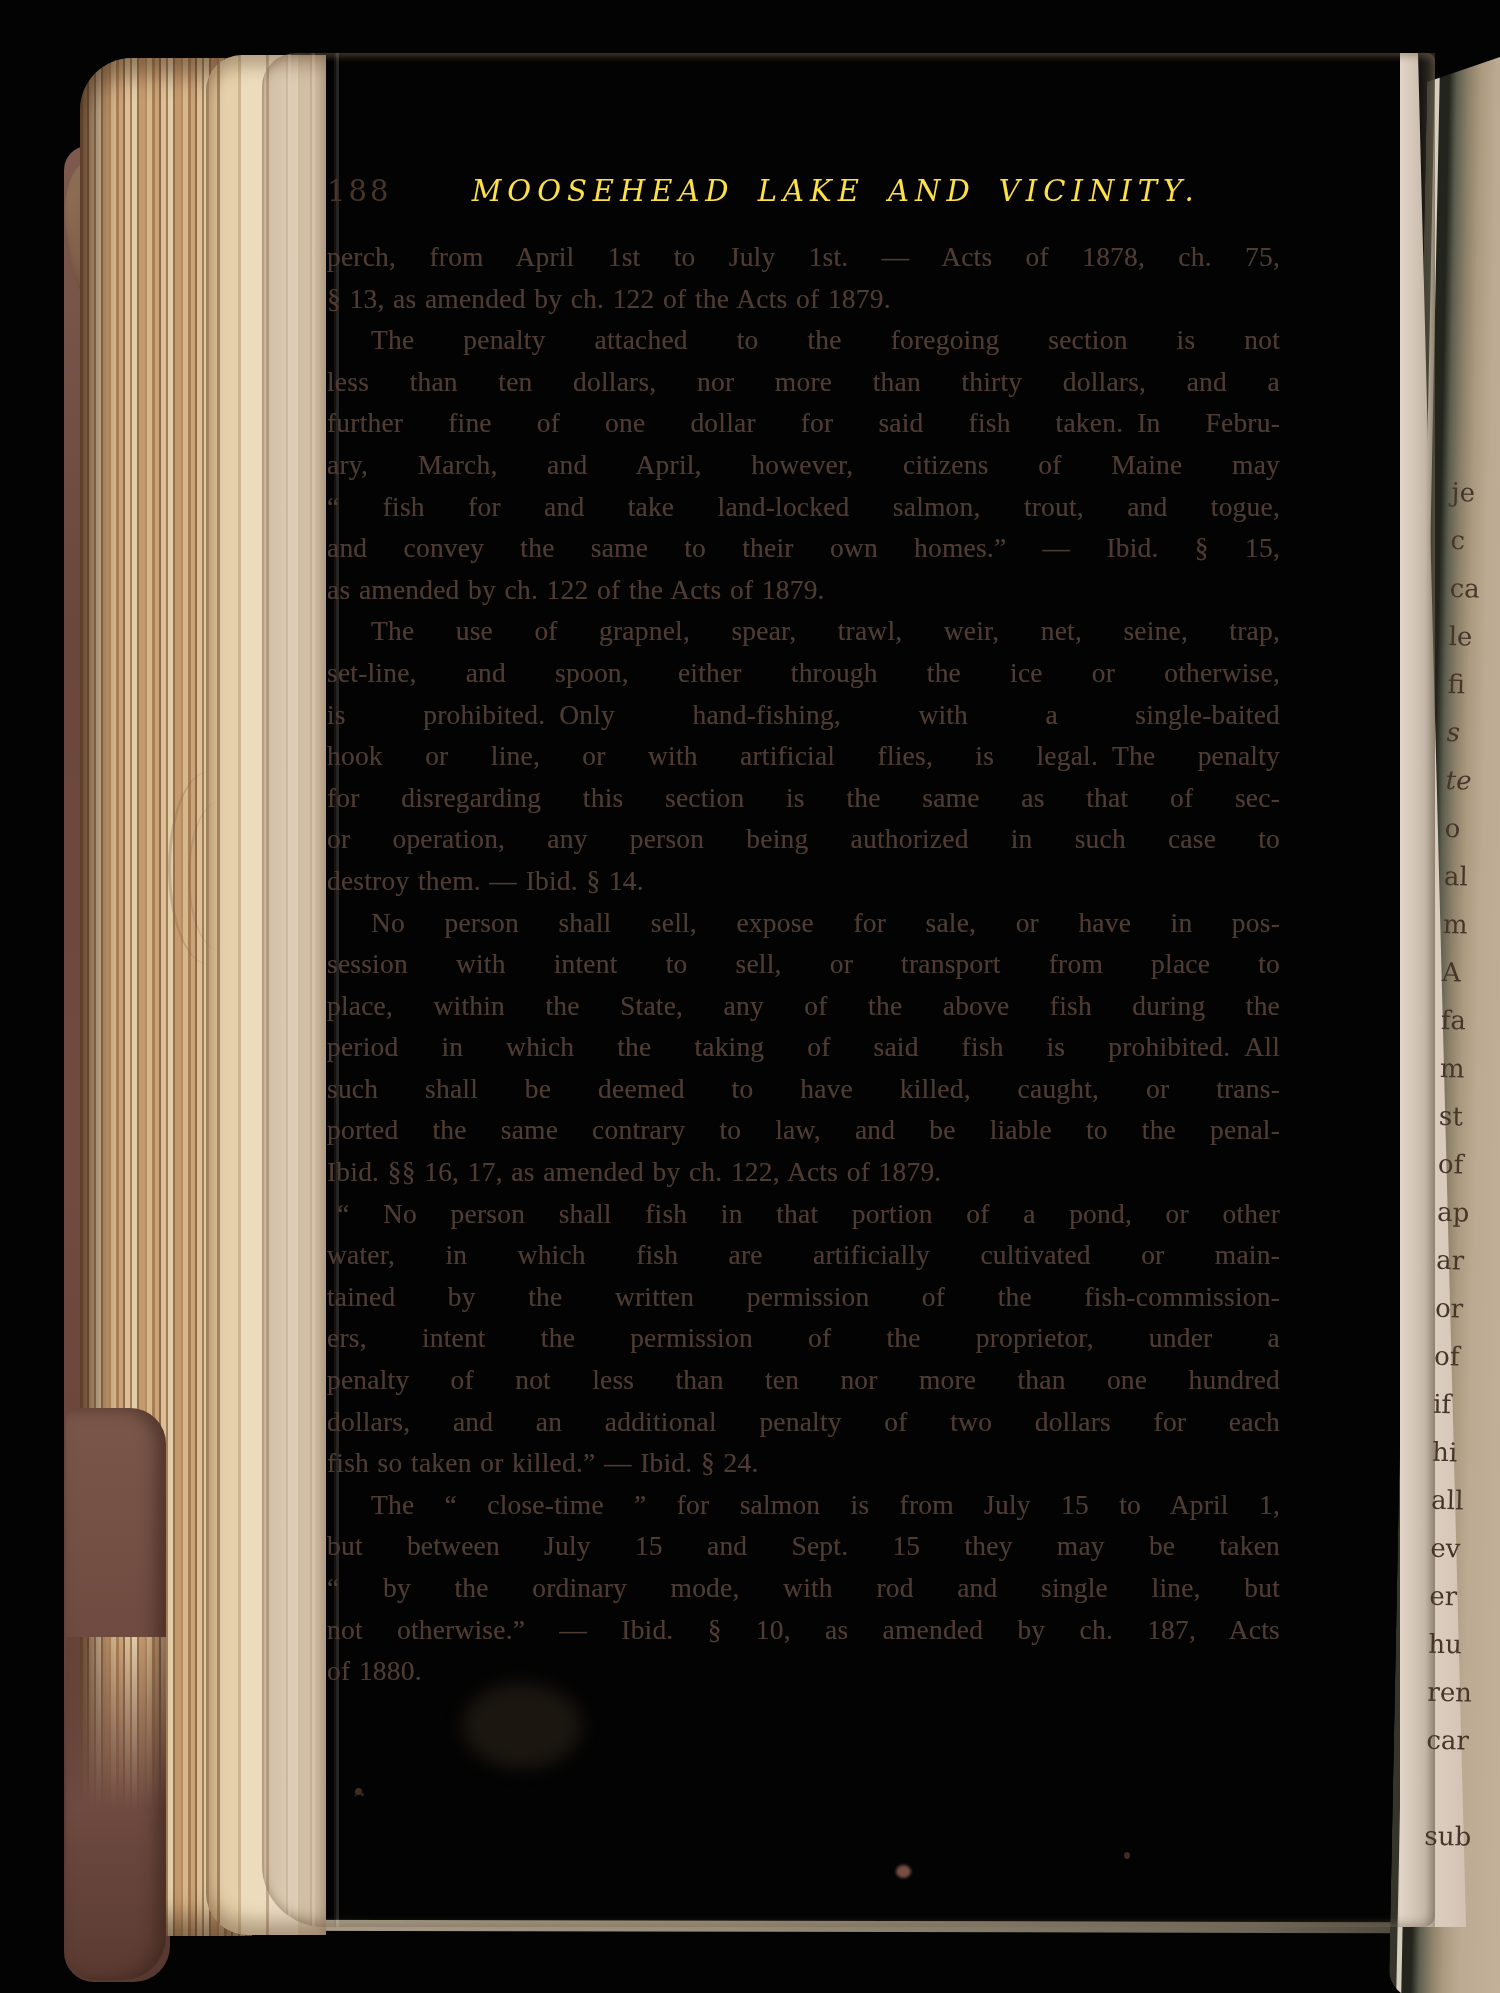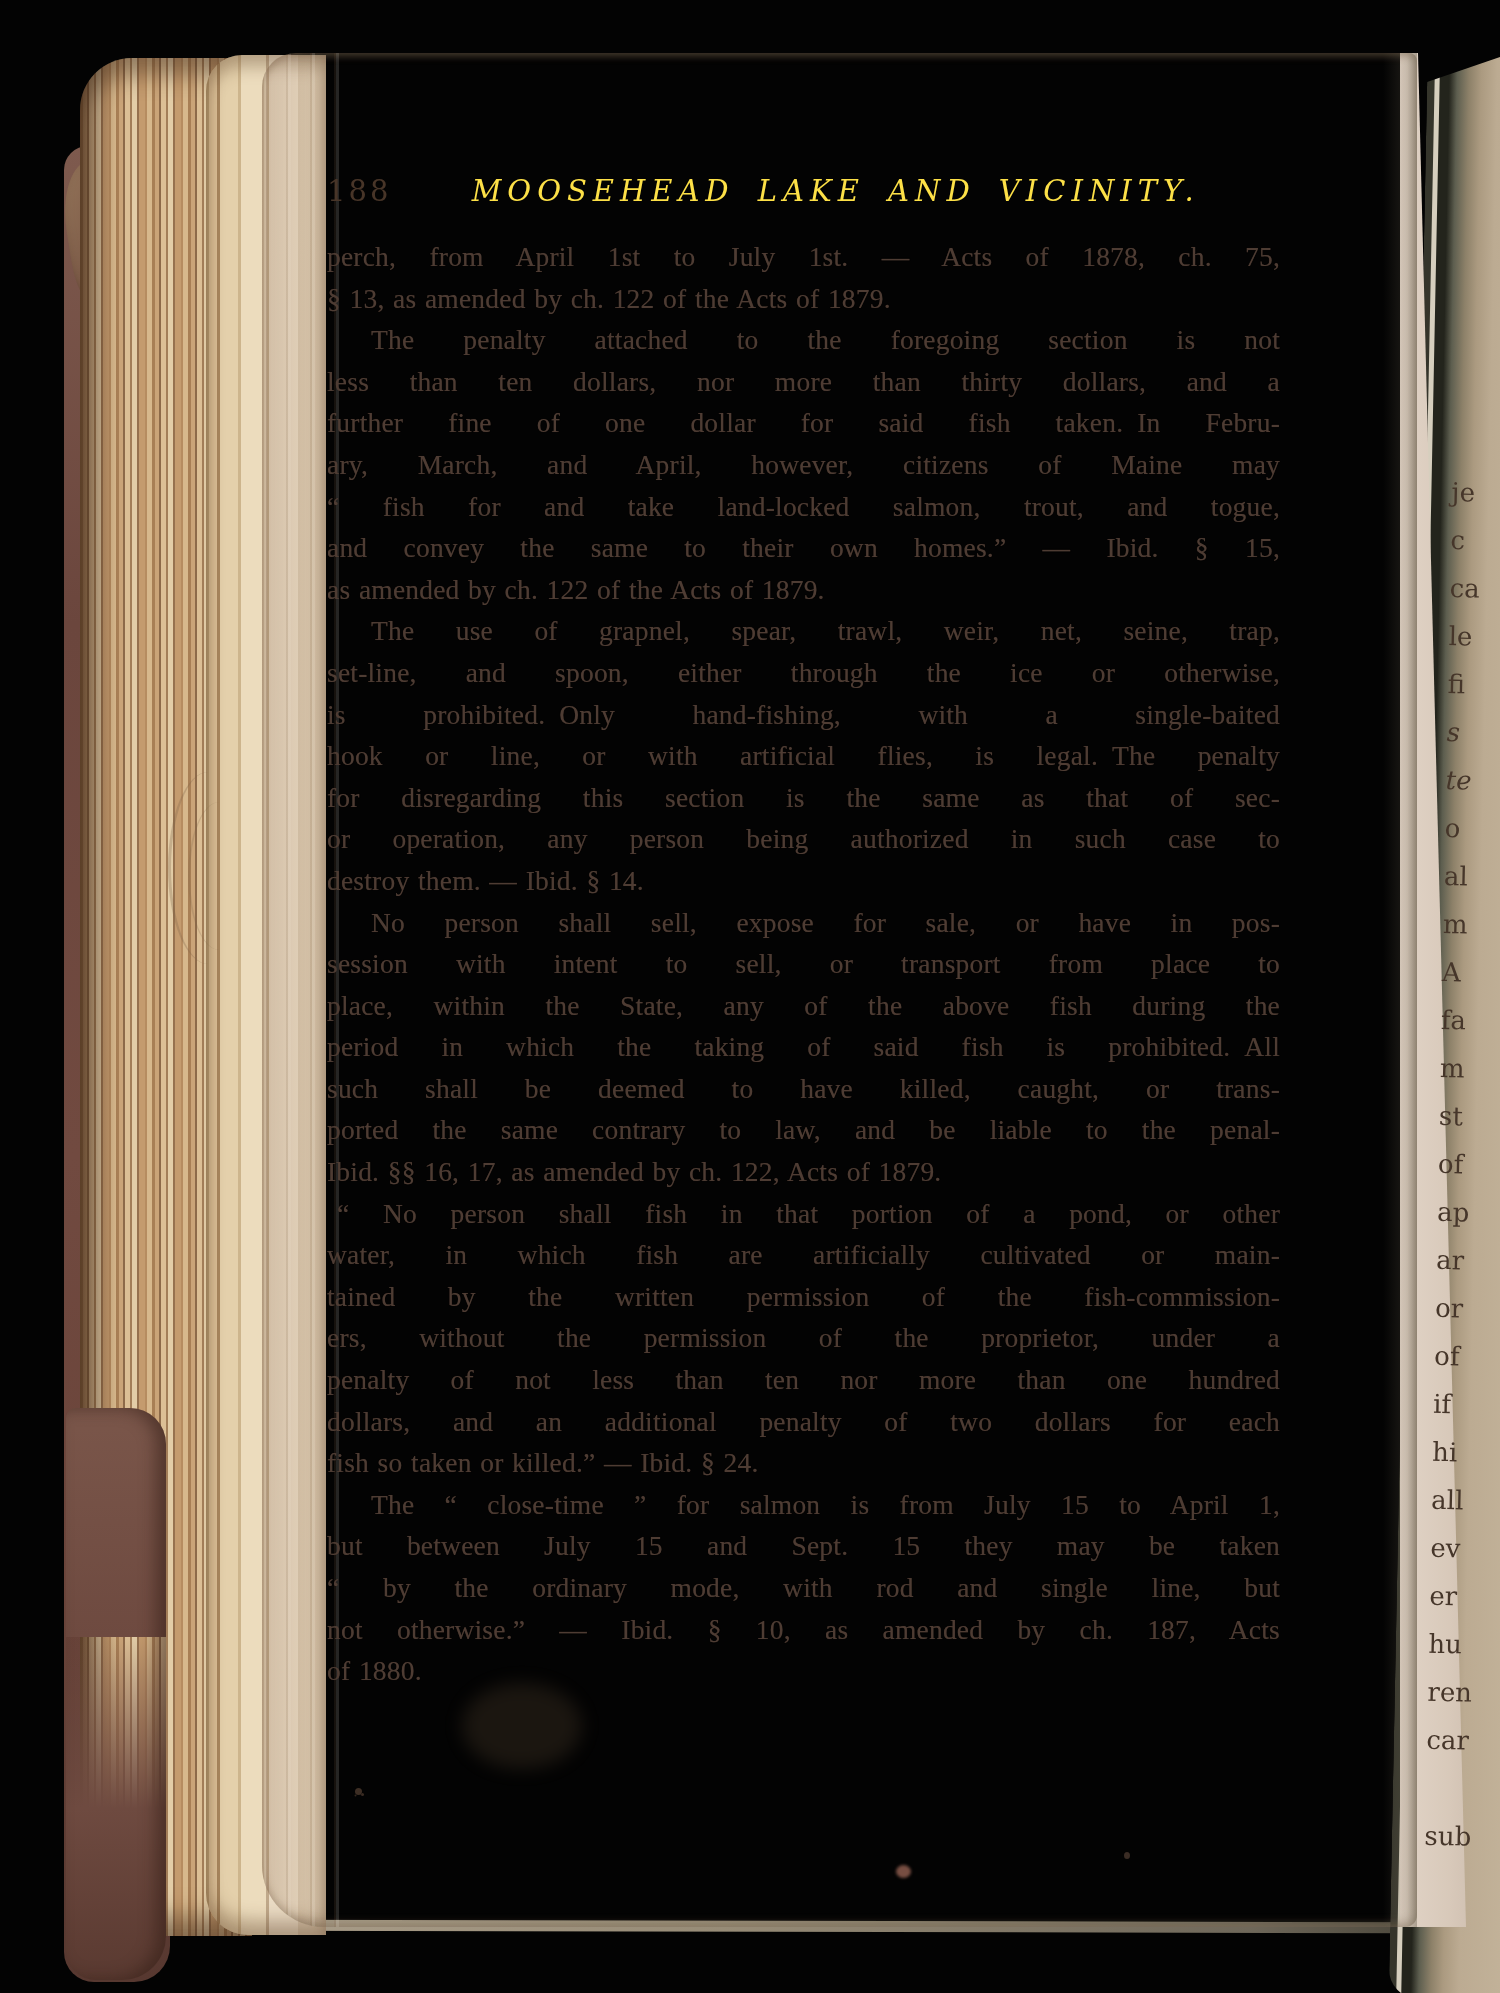--- a/index.html
+++ b/index.html
@@ -39,21 +39,21 @@
          box-shadow:inset 0 12px 16px rgba(90,60,35,.35), inset 0 -14px 18px rgba(90,60,35,.4);}
 
   
   .page{position:absolute;left:262px;top:53px;width:1155px;height:1874px;z-index:6;
          border-radius:34px 8px 12px 62px;
          background:
            radial-gradient(ellipse 820px 1050px at 60% 34%, #f1e6da 0%, #ead e0 0, #eaddd0 48%, rgba(0,0,0,0) 75%),
            linear-gradient(90deg,#dccdc0 0px,#e6d8cb 70px,#e9dccf 130px,#e8dacd 82%,#e1d2c4 96%,#d6c6b7 100%),
            #e8dacd;
          box-shadow:inset 0 4px 7px rgba(130,105,82,.38), inset -5px 0 10px rgba(120,108,88,.28),
-                    inset 0 -5px 9px rgba(130,108,85,.3);}
+                    inset 0 -5px 9px rgba(130,108,85,.3);padding-left:18px;}
   .page::before{content:"";position:absolute;left:0;top:0;bottom:0;width:96px;
          border-radius:34px 0 0 62px;
          background:
            linear-gradient(90deg,rgba(150,118,90,.30),rgba(150,118,90,0) 65%),
            repeating-linear-gradient(90deg,rgba(128,98,72,.16) 0 2px,rgba(255,250,240,.14) 2px 5px,rgba(0,0,0,0) 5px 24px);}
   .page::after{content:"";position:absolute;right:0;top:0;bottom:0;width:34px;
          background:linear-gradient(90deg,rgba(0,0,0,0),rgba(125,115,95,.22) 70%,rgba(95,88,70,.4));}
 
   
   .page-wedge{position:absolute;left:1400px;top:53px;width:82px;height:1874px;z-index:5;
@@ -181,21 +181,21 @@
         <div class="bline ind">No person shall sell, expose for sale, or have in pos-</div>
         <div class="bline">session with intent to sell, or transport from place to</div>
         <div class="bline">place, within the State, any of the above fish during the</div>
         <div class="bline">period in which the taking of said fish is prohibited. All</div>
         <div class="bline">such shall be deemed to have killed, caught, or trans-</div>
         <div class="bline">ported the same contrary to law, and be liable to the penal-</div>
         <div class="bline last">Ibid. §§ 16, 17, as amended by ch. 122, Acts of 1879.</div>
         <div class="bline ind-sm">“ No person shall fish in that portion of a pond, or other</div>
         <div class="bline">water, in which fish are artificially cultivated or main-</div>
         <div class="bline">tained by the written permission of the fish-commission-</div>
-        <div class="bline">ers, without the permission of the proprietor, under a</div>
+        <div class="bline">ers, intent the permission of the proprietor, under a</div>
         <div class="bline">penalty of not less than ten nor more than one hundred</div>
         <div class="bline">dollars, and an additional penalty of two dollars for each</div>
         <div class="bline last">fish so taken or killed.” — Ibid. § 24.</div>
         <div class="bline ind">The “ close-time ” for salmon is from July 15 to April 1,</div>
         <div class="bline">but between July 15 and Sept. 15 they may be taken</div>
         <div class="bline">“ by the ordinary mode, with rod and single line, but</div>
         <div class="bline">not otherwise.” — Ibid. § 10, as amended by ch. 187, Acts</div>
         <div class="bline last">of 1880.</div>
       </div>
     <div class="printmark"></div>

